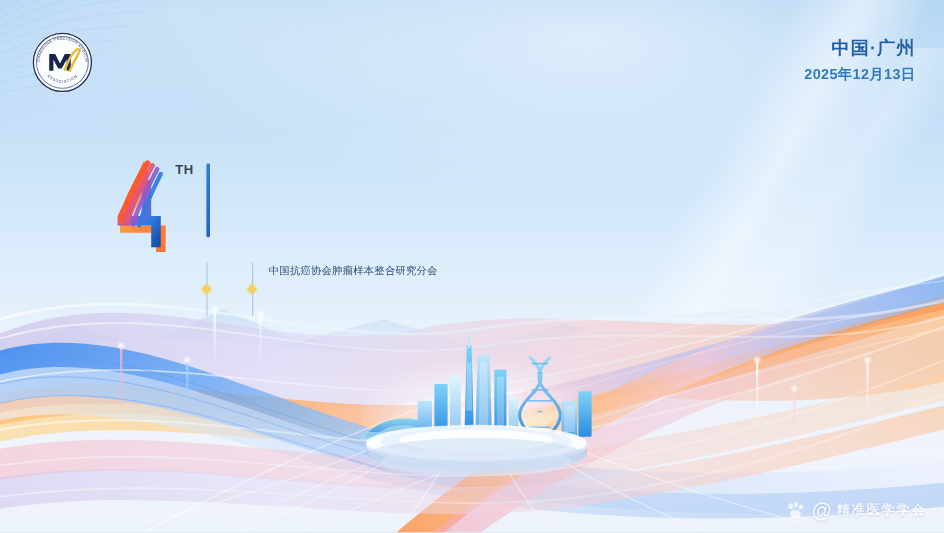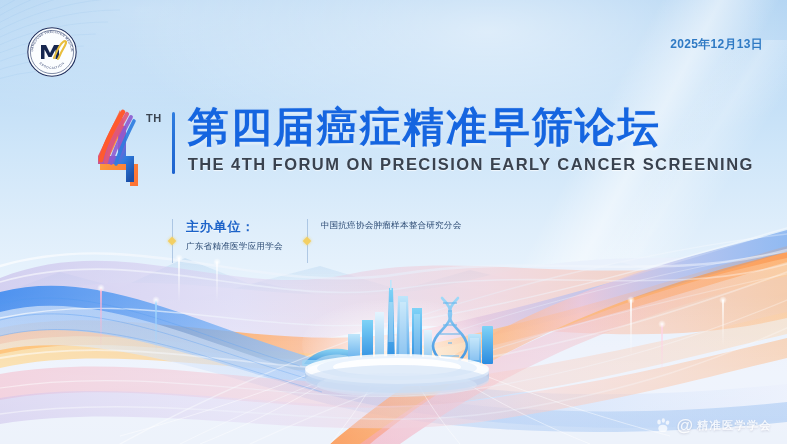--- a/index.html
+++ b/index.html
@@ -85,21 +85,21 @@
   .loc-city {
     font-size:15px; font-weight:bold; color:#1f5fa8; letter-spacing:1px;
     line-height:1.2; text-shadow:0 1px 1px rgba(255,255,255,.6);
   }
   .loc-date {
     font-size:12px; font-weight:bold; color:#2f7ac4; letter-spacing:.3px;
     margin-top:5px; line-height:1.2;
   }
 
   
-  .title-row { position:absolute; left:96px; top:104px; display:flex; align-items:flex-start; }
+  .title-row { position:absolute; left:96px; top:128px; display:flex; align-items:flex-start; }
 
   .num-four { position:relative; width:48px; height:86px; }
   .num-four svg { width:100%; height:100%; display:block; }
 
   .th-sup {
     font-size:11px; font-weight:bold; color:#3a4450; letter-spacing:.5px;
     margin-left:2px; margin-top:8px;
   }
 
   .vbar {
@@ -395,20 +395,21 @@
         <textPath href="#arcBot" startOffset="50%" text-anchor="middle">ASSOCIATION</textPath>
       </text>
 
       <path d="M16,34 L16,20 L21,20 L25,28 L29,20 L34,20 L34,34 L30.5,34 L30.5,24.5 L26.5,32 L23.5,32 L19.5,24.5 L19.5,34 Z" fill="#16264f"></path>
 
       <path d="M29,33 C32,26 34,20 38,17 C40,15.5 41.5,16 41,18 C40.3,21 37,25 35,30 C34,32.4 33.4,33.6 32.8,34" fill="none" stroke="#e8bd3c" stroke-width="2.1" stroke-linecap="round"></path>
     </svg>
   </div>
 
   <div class="loc-block">
+    <div class="loc-city">中国·广州</div>
     <div class="loc-date">2025年12月13日</div>
   </div>
 
   <div class="title-row">
 
     <div class="num-four">
       <svg viewBox="0 0 48 86">
         <defs>
           <linearGradient id="fourG" x1="0.15" y1="0" x2="0.85" y2="1">
             <stop offset="0%" stop-color="#ff5a2e"></stop>
@@ -435,36 +436,28 @@
           <path d="M35,13 C26,30 18,46 15,59" stroke="#8c5bd0" stroke-width="3.8" opacity=".9"></path>
           <path d="M38,17 C30,33 23,48 20,60" stroke="#2f7de0" stroke-width="3.6" opacity=".92"></path>
         </g>
       </svg>
     </div>
 
     <div class="th-sup">TH</div>
 
     <div class="vbar"></div>
 
-    <div class="title-texts">
-      <div class="title-cn">第四届癌症精准早筛论坛</div>
-      <div class="title-en">THE 4TH FORUM ON PRECISION EARLY CANCER SCREENING</div>
-    </div>
   </div>
 
   <div class="org-row">
 
     <div class="org-col">
       <div class="org-sep">
           <span class="dia"></span>
         </div>
-      <div class="org-body">
-        <div class="org-head">主办单位：</div>
-        <div class="org-list">广东省精准医学应用学会</div>
-      </div>
     </div>
 
     <div class="org-col" style="margin-left:24px;">
       <div class="org-sep">
           <span class="dia"></span>
         </div>
       <div class="org-body">
         <div class="org-list" style="margin-top:0;">中国抗癌协会肿瘤样本整合研究分会</div>
       </div>
     </div>

